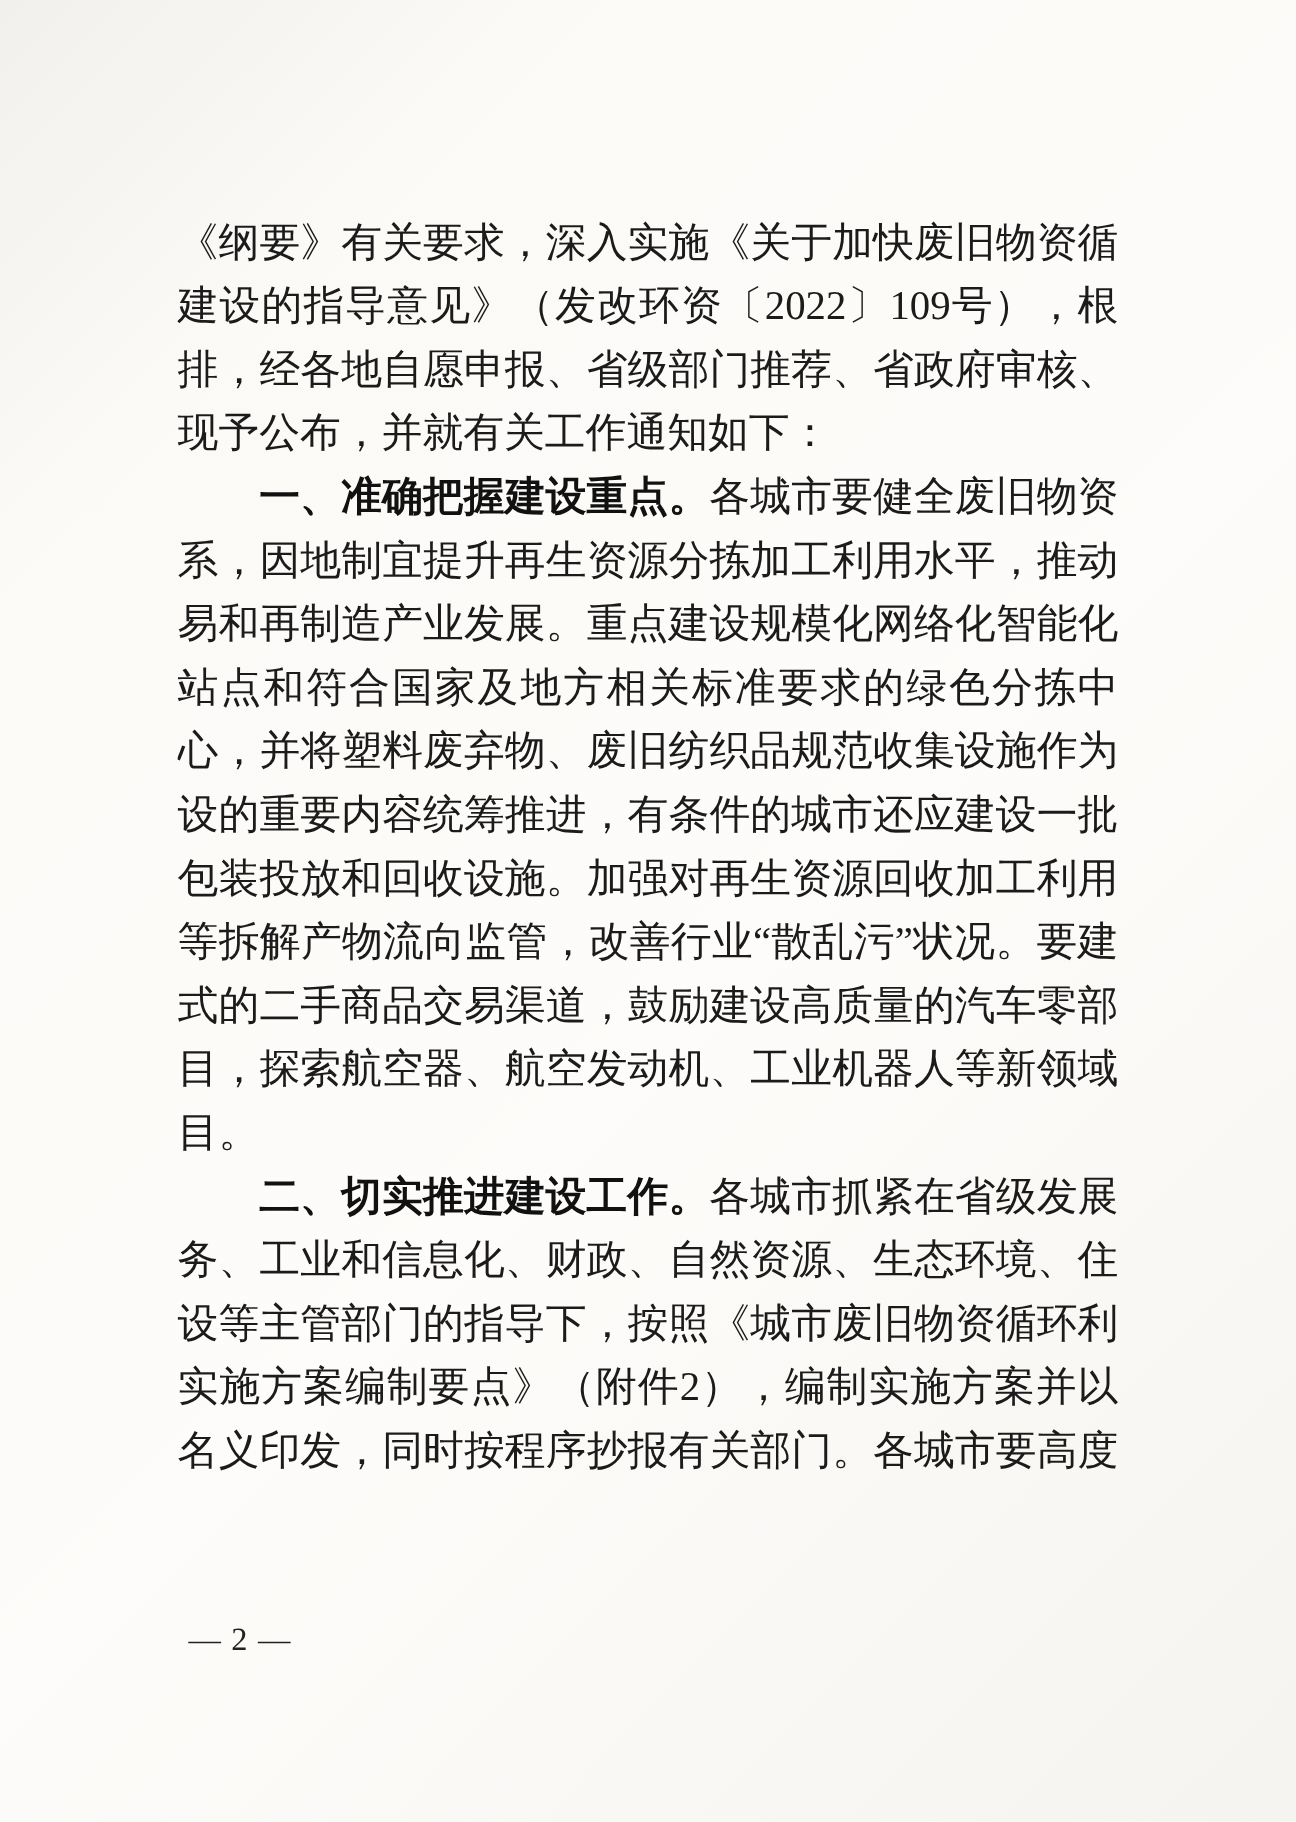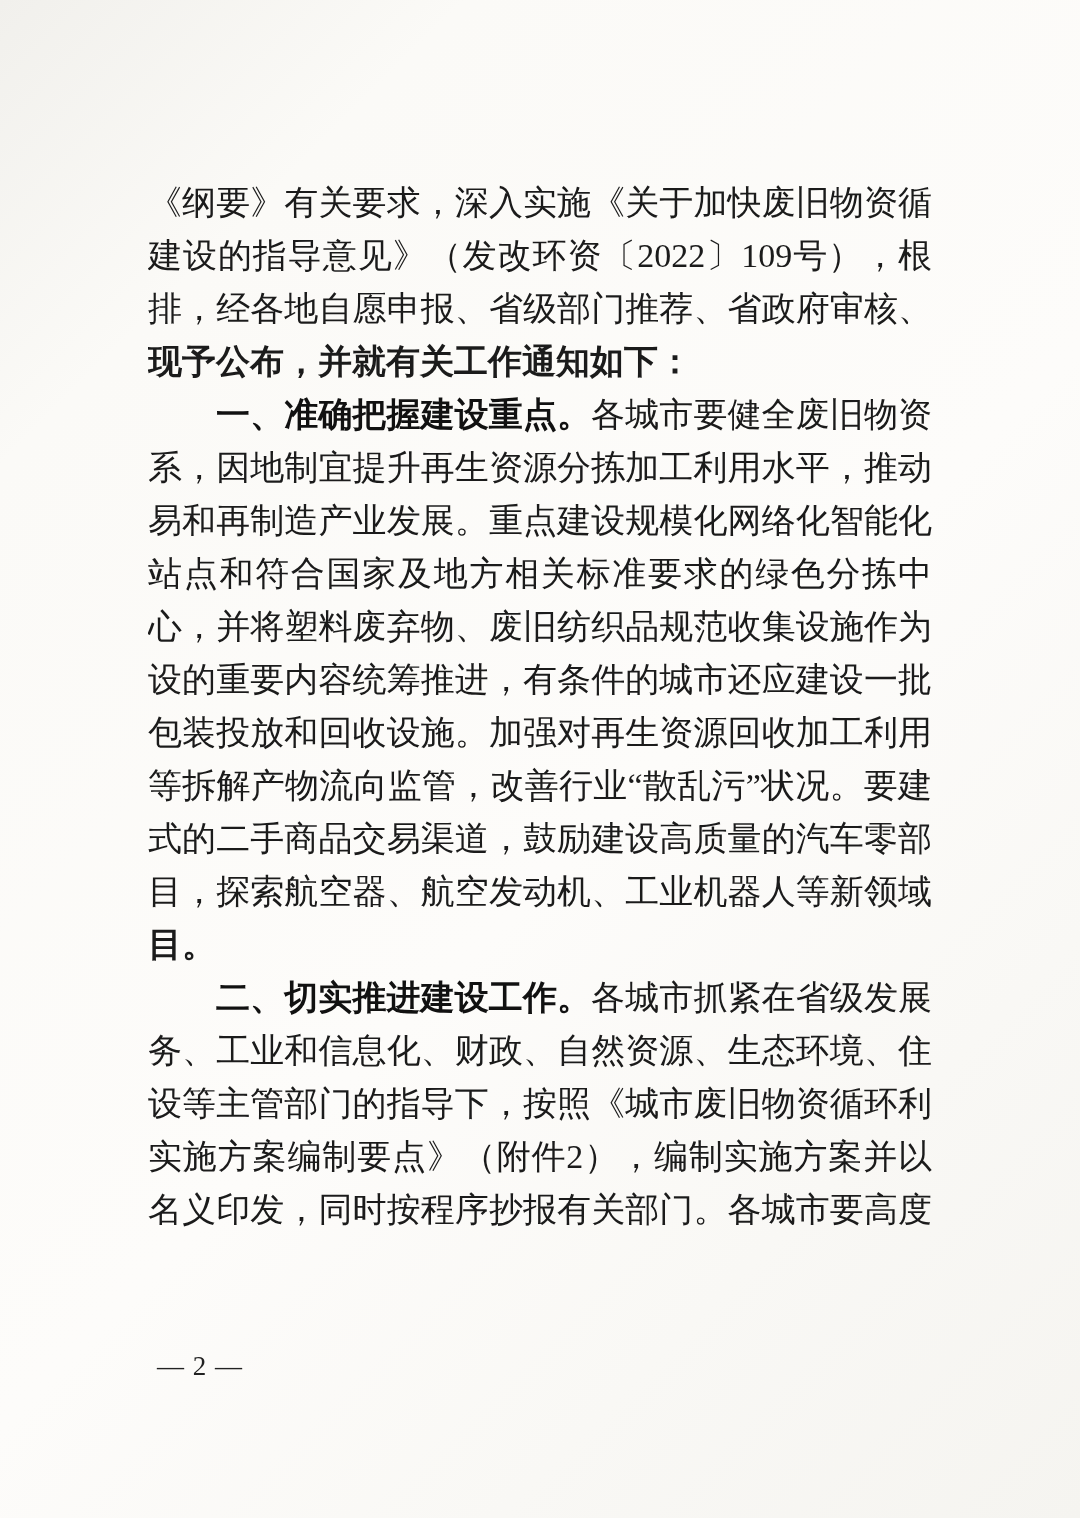--- a/index.html
+++ b/index.html
@@ -30,21 +30,20 @@
     line-height: 53px;
     height: 53px;
     overflow: hidden;
     text-align: justify;
     text-align-last: justify;
     white-space: normal;
   }
   .line.short {
     text-align: center;
     text-align-last: left;
-    font-weight: bold;
   }
   .line.indent {
     text-indent: 2em;
   }
   .lead {
     font-family: "Liberation Sans", "DejaVu Sans", sans-serif;
     font-weight: 700;
     color: #111;
     margin-top: 23px;
   }

